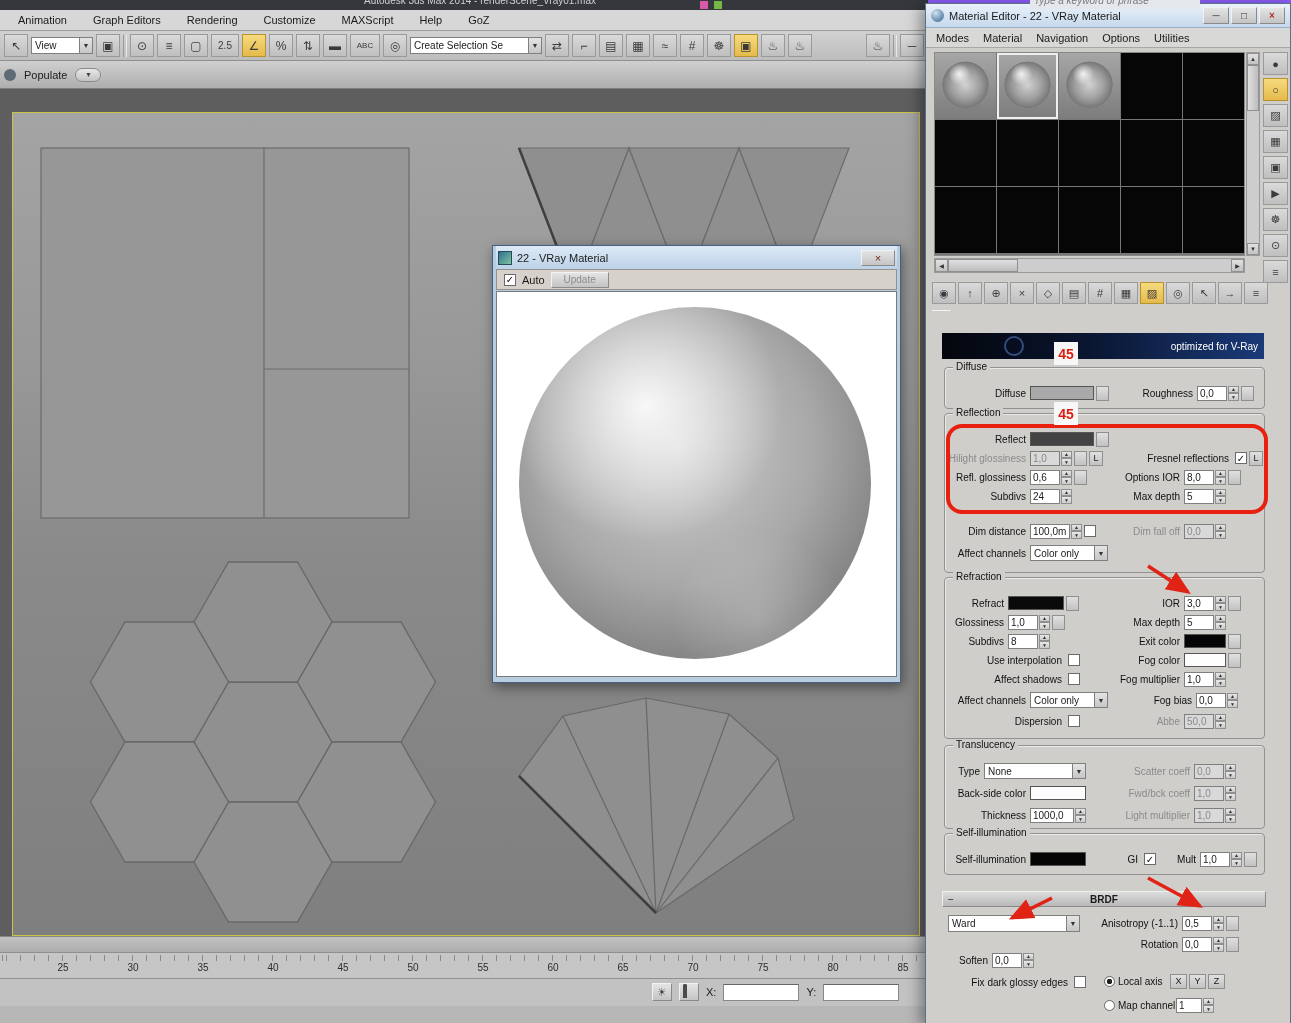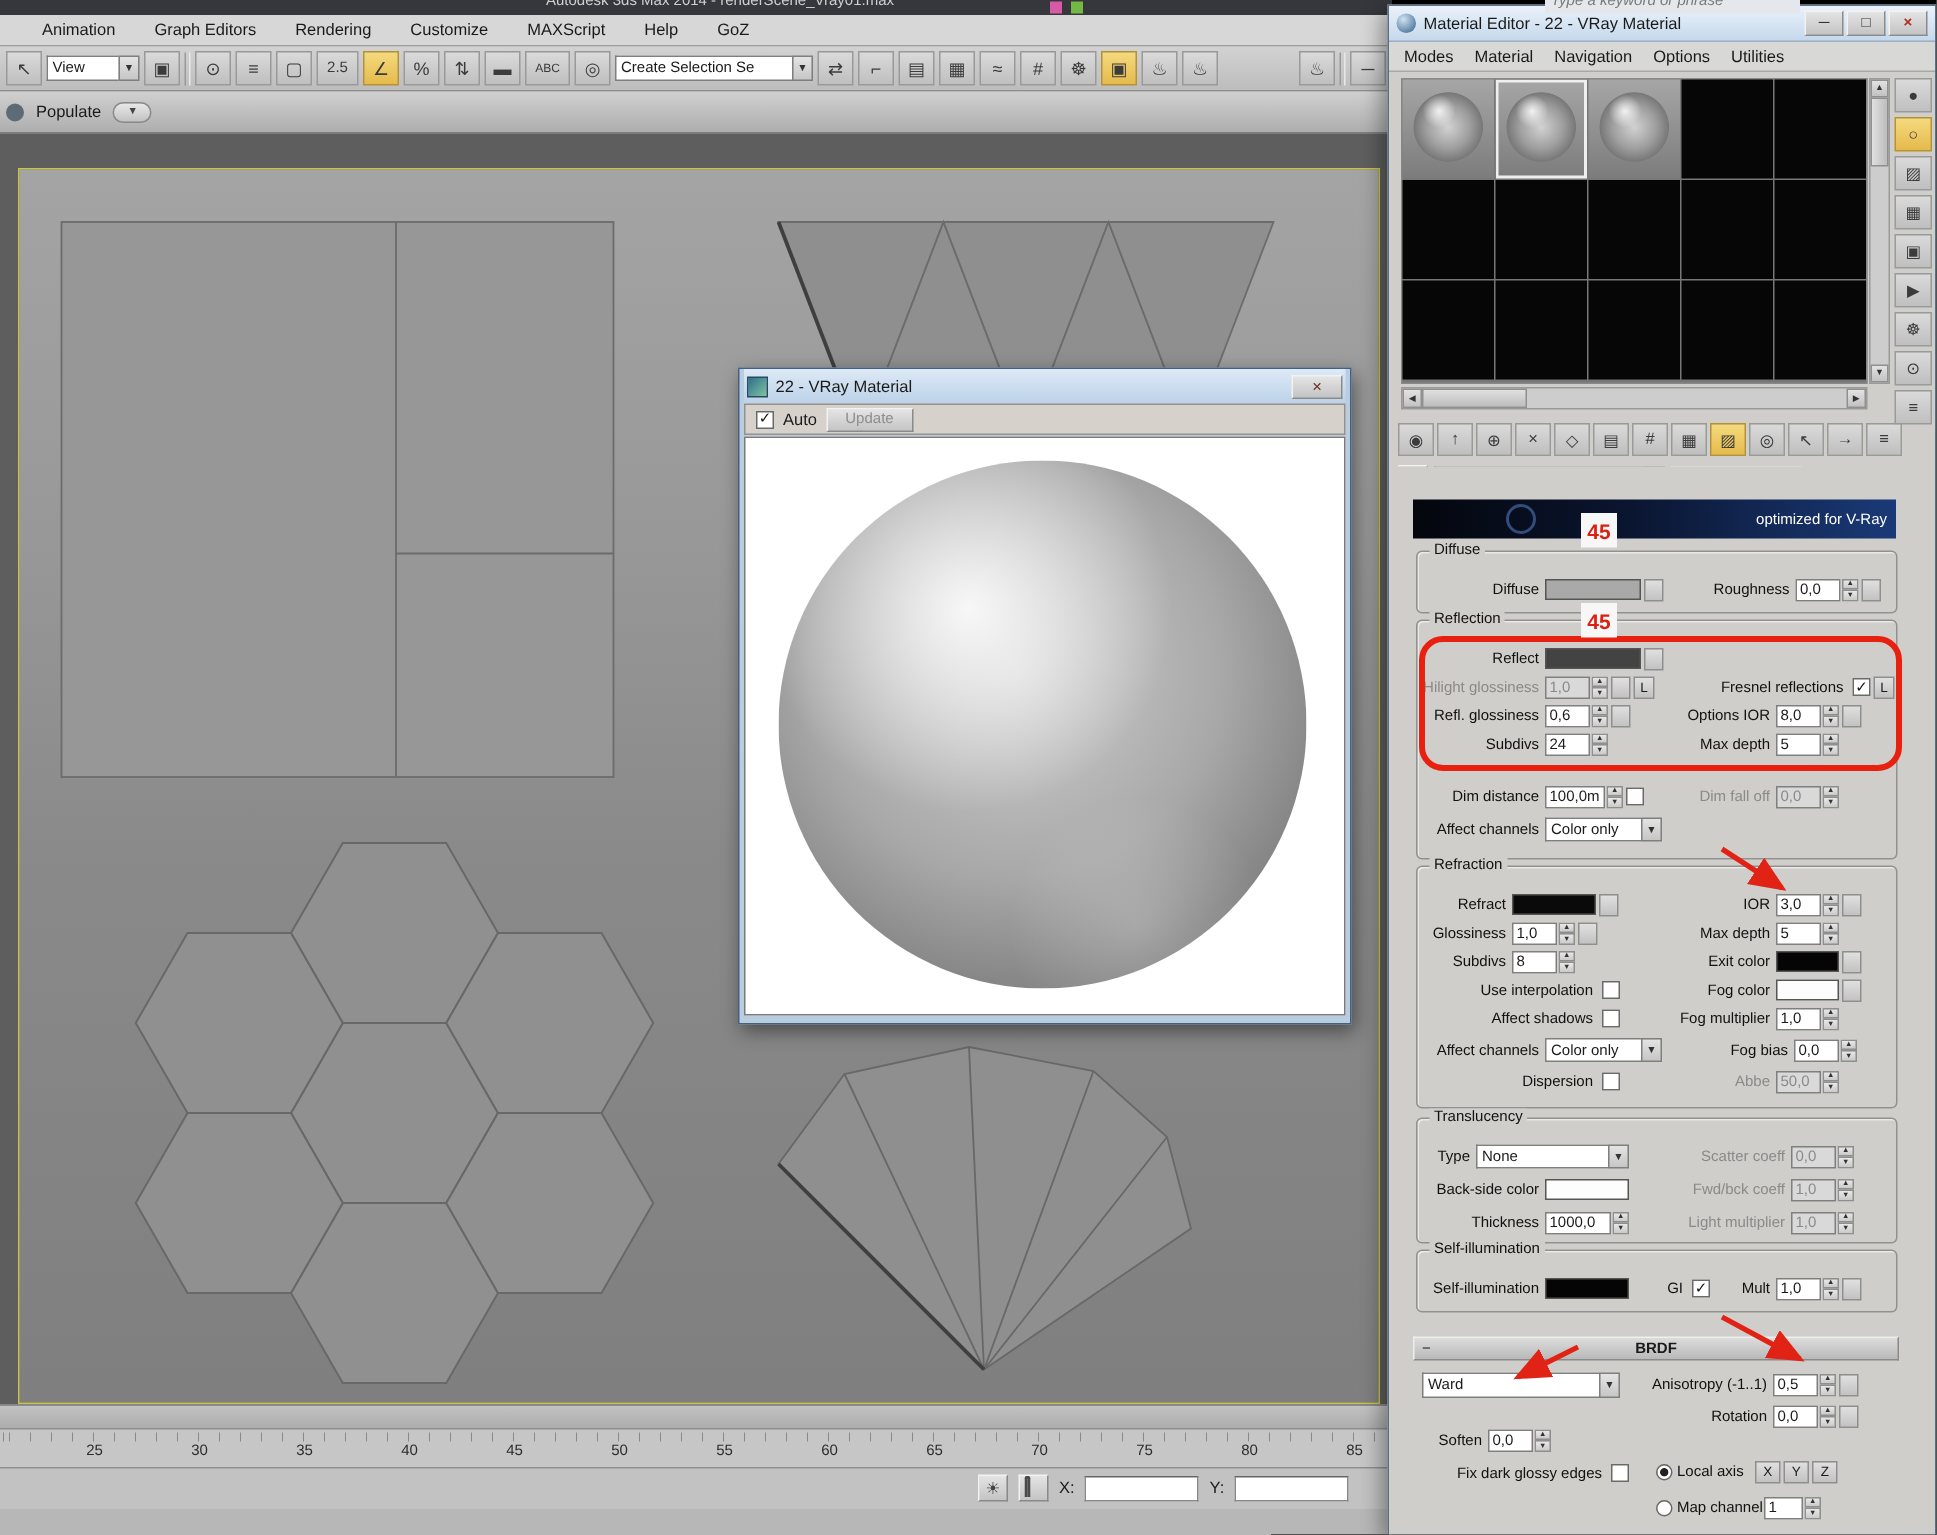--- a/index.html
+++ b/index.html
@@ -1,18 +1,18 @@
 <!DOCTYPE html>
 <html><head>
 <meta charset="utf-8">
 <style>
 *{margin:0;padding:0;box-sizing:border-box}
 html,body{width:1291px;height:1023px;overflow:hidden}
 body{font-family:"Liberation Sans","DejaVu Sans",sans-serif;font-size:11px;color:#1a1a1a;background:#555}
-#root{position:relative;width:1291px;height:1023px;background:#000000;overflow:hidden}
+#root{position:relative;width:1291px;height:1023px;background:#8b5cf6;overflow:hidden}
 .abs{position:absolute}
 
 .b3{background:linear-gradient(#e4e4e4,#c4c4c4);border:1px solid;border-color:#f2f2f2 #8a8a8a #8a8a8a #f2f2f2}
 .tbtn{width:24px;height:23px;display:inline-flex;align-items:center;justify-content:center;font-size:12px;color:#3b3b3b;background:linear-gradient(#dadada,#bfbfbf);border:1px solid #9a9a9a;flex:none}
 .tbtn.active{background:linear-gradient(#f5da7e,#e5ba4c);border-color:#b8922c}
 .combo{display:inline-flex;height:17px;flex:none}
 .combo .cv{background:#fff;border:1px solid #7f7f7f;border-right:none;padding:0 3px;font-size:10px;display:flex;align-items:center;flex:1;overflow:hidden;white-space:nowrap}
 .combo .ca{width:14px;background:linear-gradient(#e4e4e4,#c6c6c6);border:1px solid #7f7f7f;display:flex;align-items:center;justify-content:center;font-size:7px;color:#333}
 .fld{flex:none;height:15px;background:#fff;border:1px solid #7f7f7f;display:inline-flex;align-items:center;padding:0 2px;font-size:10px;overflow:hidden;white-space:nowrap}
 .fld.dim{background:#d9d9d9;color:#8a8a8a}
@@ -30,21 +30,21 @@
 .prow{position:absolute;display:flex;align-items:center;height:16px;font-size:10px;white-space:nowrap}
 .rgrp{display:flex;align-items:center;margin-left:auto;flex:none}
 .ph{visibility:hidden}
 .gbox{position:absolute;border:1px solid #919191;border-radius:4px;box-shadow:inset 1px 1px 0 rgba(255,255,255,.55)}
 .gtitle{position:absolute;top:-7px;left:8px;background:#cfcecb;padding:0 3px;font-size:10px;color:#111}
 
 #main-window{left:0;top:0;width:928px;height:1023px;background:#b7b7b7}
 #title-strip{left:0;top:0;width:928px;height:10px;background:#35373c;overflow:hidden;color:#cfcfcf;font-size:10px}
 #title-strip .ttxt{position:absolute;left:300px;top:-5px;width:360px;text-align:center}
 .tdot{position:absolute;top:1px;width:8px;height:8px}
-#menubar{position:absolute;left:0;top:10px;width:928px;height:21px;background:#d7d7d7;border-bottom:1px solid #9e9e9e;display:flex;align-items:center;padding-left:28px;gap:26px;font-size:11px}
+#menubar{position:absolute;left:0;top:10px;width:928px;height:21px;background:#d7d7d7;border-bottom:1px solid #9e9e9e;display:flex;align-items:center;padding-left:18px;gap:26px;font-size:11px}
 #menubar span{cursor:default}
 #toolbar{position:absolute;left:0;top:31px;width:928px;height:30px;background:linear-gradient(#d2d2d2,#bdbdbd);border-bottom:1px solid #8f8f8f;display:flex;align-items:center;gap:3px;padding:0 4px}
 .tsep{width:4px;height:22px;border-left:1px solid #9a9a9a;border-right:1px solid #e8e8e8;flex:none}
 #populate-bar{position:absolute;left:0;top:61px;width:928px;height:28px;background:linear-gradient(#d0d0d0,#aeaeae);border-bottom:1px solid #7e7e7e;display:flex;align-items:center;padding-left:4px;gap:8px}
 #populate-bar .pp-ico{width:12px;height:12px;border-radius:50%;background:#5d6b77;flex:none}
 #populate-bar .pill{width:26px;height:14px;border-radius:7px;background:linear-gradient(#e8e8e8,#c2c2c2);border:1px solid #8a8a8a;display:flex;align-items:center;justify-content:center;font-size:7px;color:#444}
 #vp-surround{left:0;top:89px;width:928px;height:863px;background:#5e5e5e}
 #viewport{left:12px;top:112px;width:908px;height:824px;border:1px solid #c9c34a;background:linear-gradient(180deg,#a4a4a4 0%,#989898 30%,#8a8a8a 55%,#7f7f7f 100%)}
 #trackbar{left:0;top:936px;width:928px;height:16px;background:linear-gradient(#c2c2c2,#adadad);border-top:1px solid #878787}
 #ruler{left:0;top:952px;width:928px;height:26px;background:#c6c6c6;border-top:1px solid #8f8f8f}
@@ -610,21 +610,21 @@
             </span>
         </span>
       </div>
 
       <div class="gbox" style="left:18px;top:522px;width:321px;height:42px">
         <span class="gtitle">Self-illumination</span>
       </div>
       <div class="prow" style="left:22px;top:540px;width:304px">
         <span class="lab" style="width:82px">Self-illumination</span>
         <span class="swatch" style="width:56px;background:#050505"></span>
-        <span class="lab" style="width:20px;margin-left:20px">GI</span>
+        <span class="lab" style="width:20px;margin-left:36px">GI</span>
         <span class="chk on"></span>
         <span class="lab" style="width:30px;margin-left:14px">Mult</span>
         <span class="fld" style="width:30px">1,0</span>
         <span class="spn">
             <i>▲</i>
             <i>▼</i>
           </span>
         <span class="mapbtn"></span>
       </div>
 

